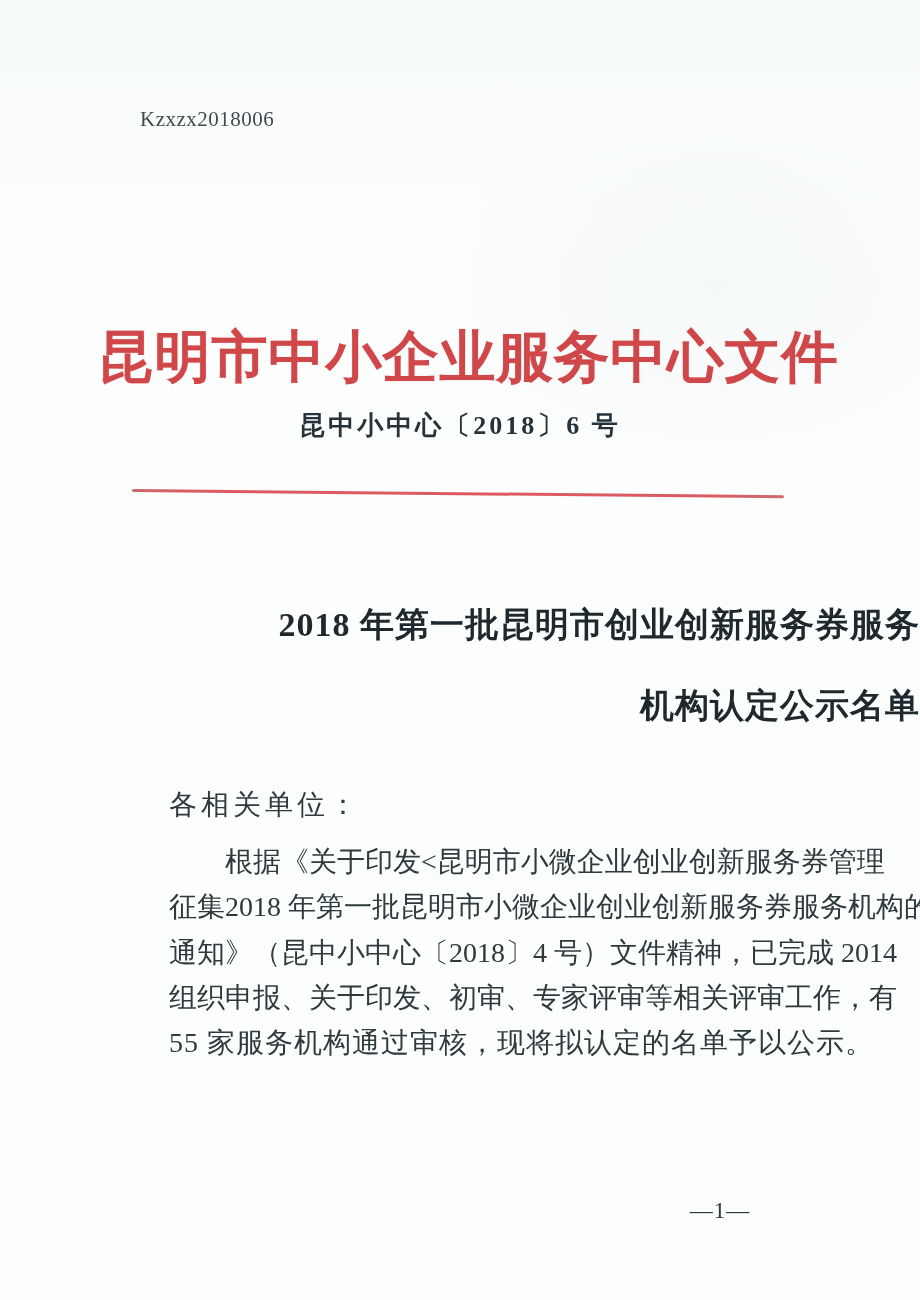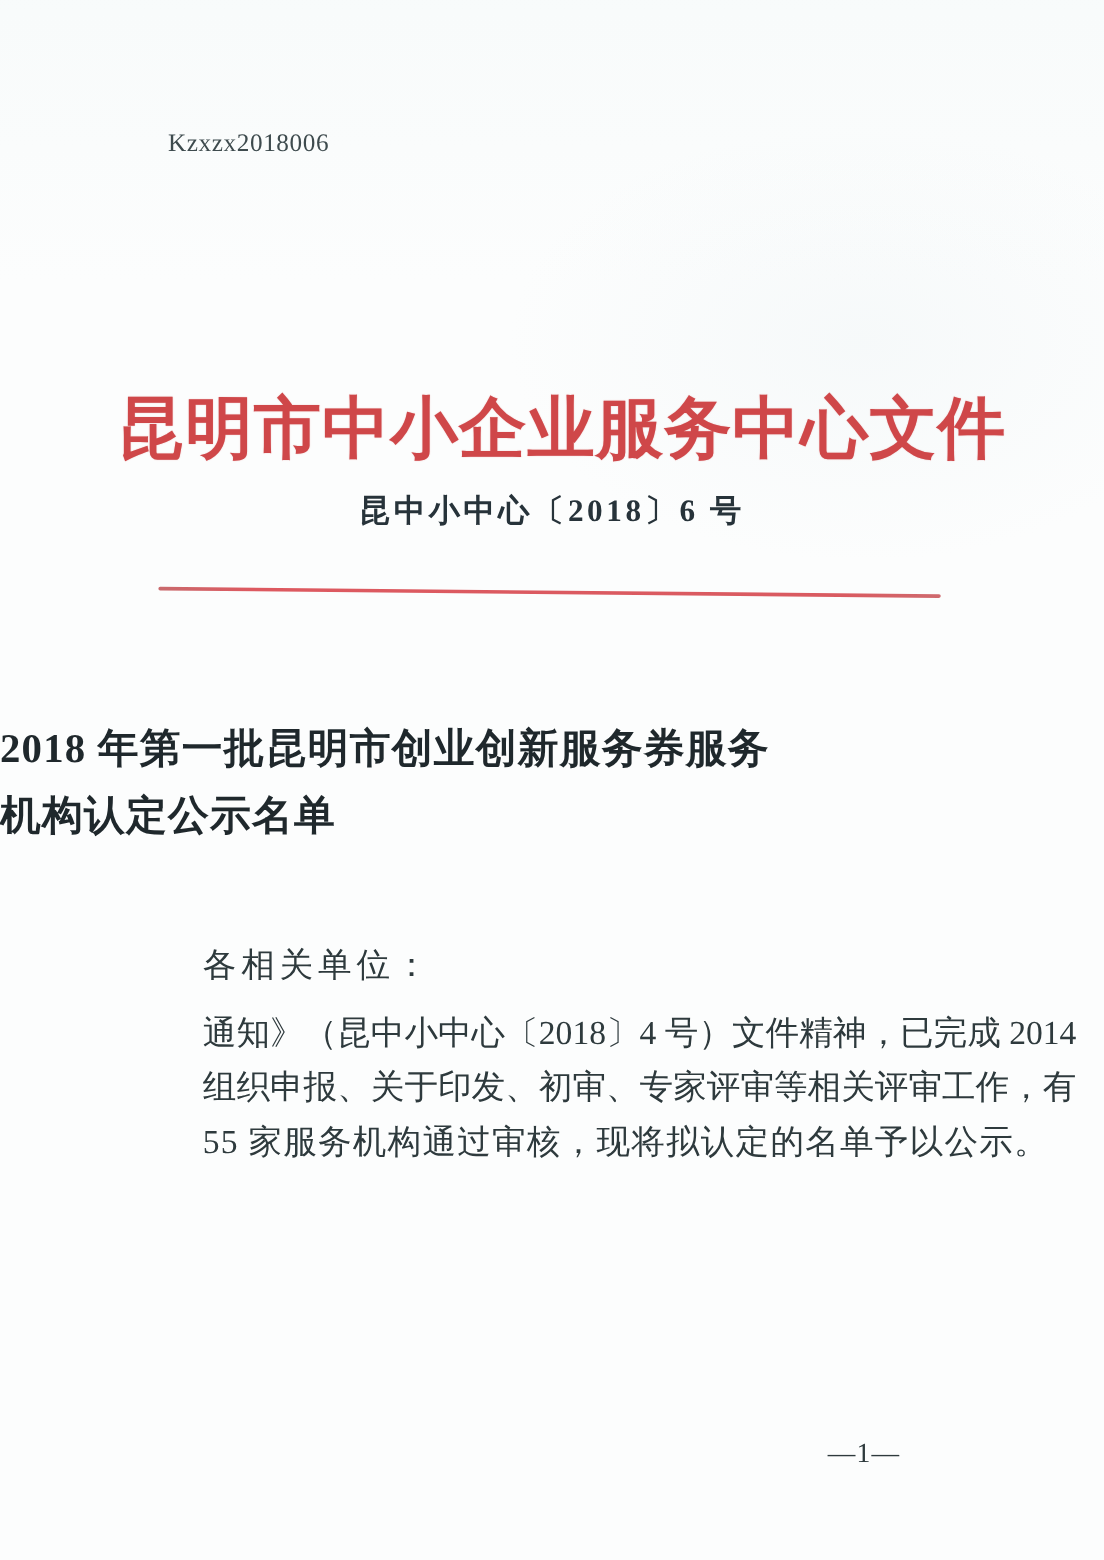--- a/index.html
+++ b/index.html
@@ -66,31 +66,31 @@
     transform: rotate(0.55deg);
     transform-origin: left center;
     border-radius: 2px;
   }
 
   .subject {
     position: absolute;
     left: 0;
     top: 602px;
     width: 920px;
-    text-align: left;
+    text-align: right;
     font-weight: bold;
     color: #1f282c;
     font-size: 34px;
     letter-spacing: 1px;
   }
   .subject .line {
     line-height: 46px;
   }
   .subject .line + .line {
-    margin-top: 10px;
+    margin-top: 35px;
   }
 
   .body-text {
     position: absolute;
     left: 129px;
     top: 782px;
     width: 662px;
     font-size: 28px;
     color: #2e3a3d;
     margin-left: 40px;
@@ -139,20 +139,22 @@
   </div>
 
   <div class="subject">
     <div class="line">2018 年第一批昆明市创业创新服务券服务</div>
     <div class="line">机构认定公示名单</div>
   </div>
 
   <div class="body-text">
     <div class="salutation">各相关单位：</div>
     <div>
+      <div class="pline indent">根据《关于印发&lt;昆明市小微企业创业创新服务券管理</div>
+      <div class="pline">征集2018 年第一批昆明市小微企业创业创新服务券服务机构的</div>
       <div class="pline">通知》（昆中小中心〔2018〕4 号）文件精神，已完成 2014</div>
       <div class="pline">组织申报、关于印发、初审、专家评审等相关评审工作，有</div>
       <div class="pline last">55 家服务机构通过审核，现将拟认定的名单予以公示。</div>
     </div>
   </div>
 
   <div class="page-number">—1—</div>
 
 </div>
 

